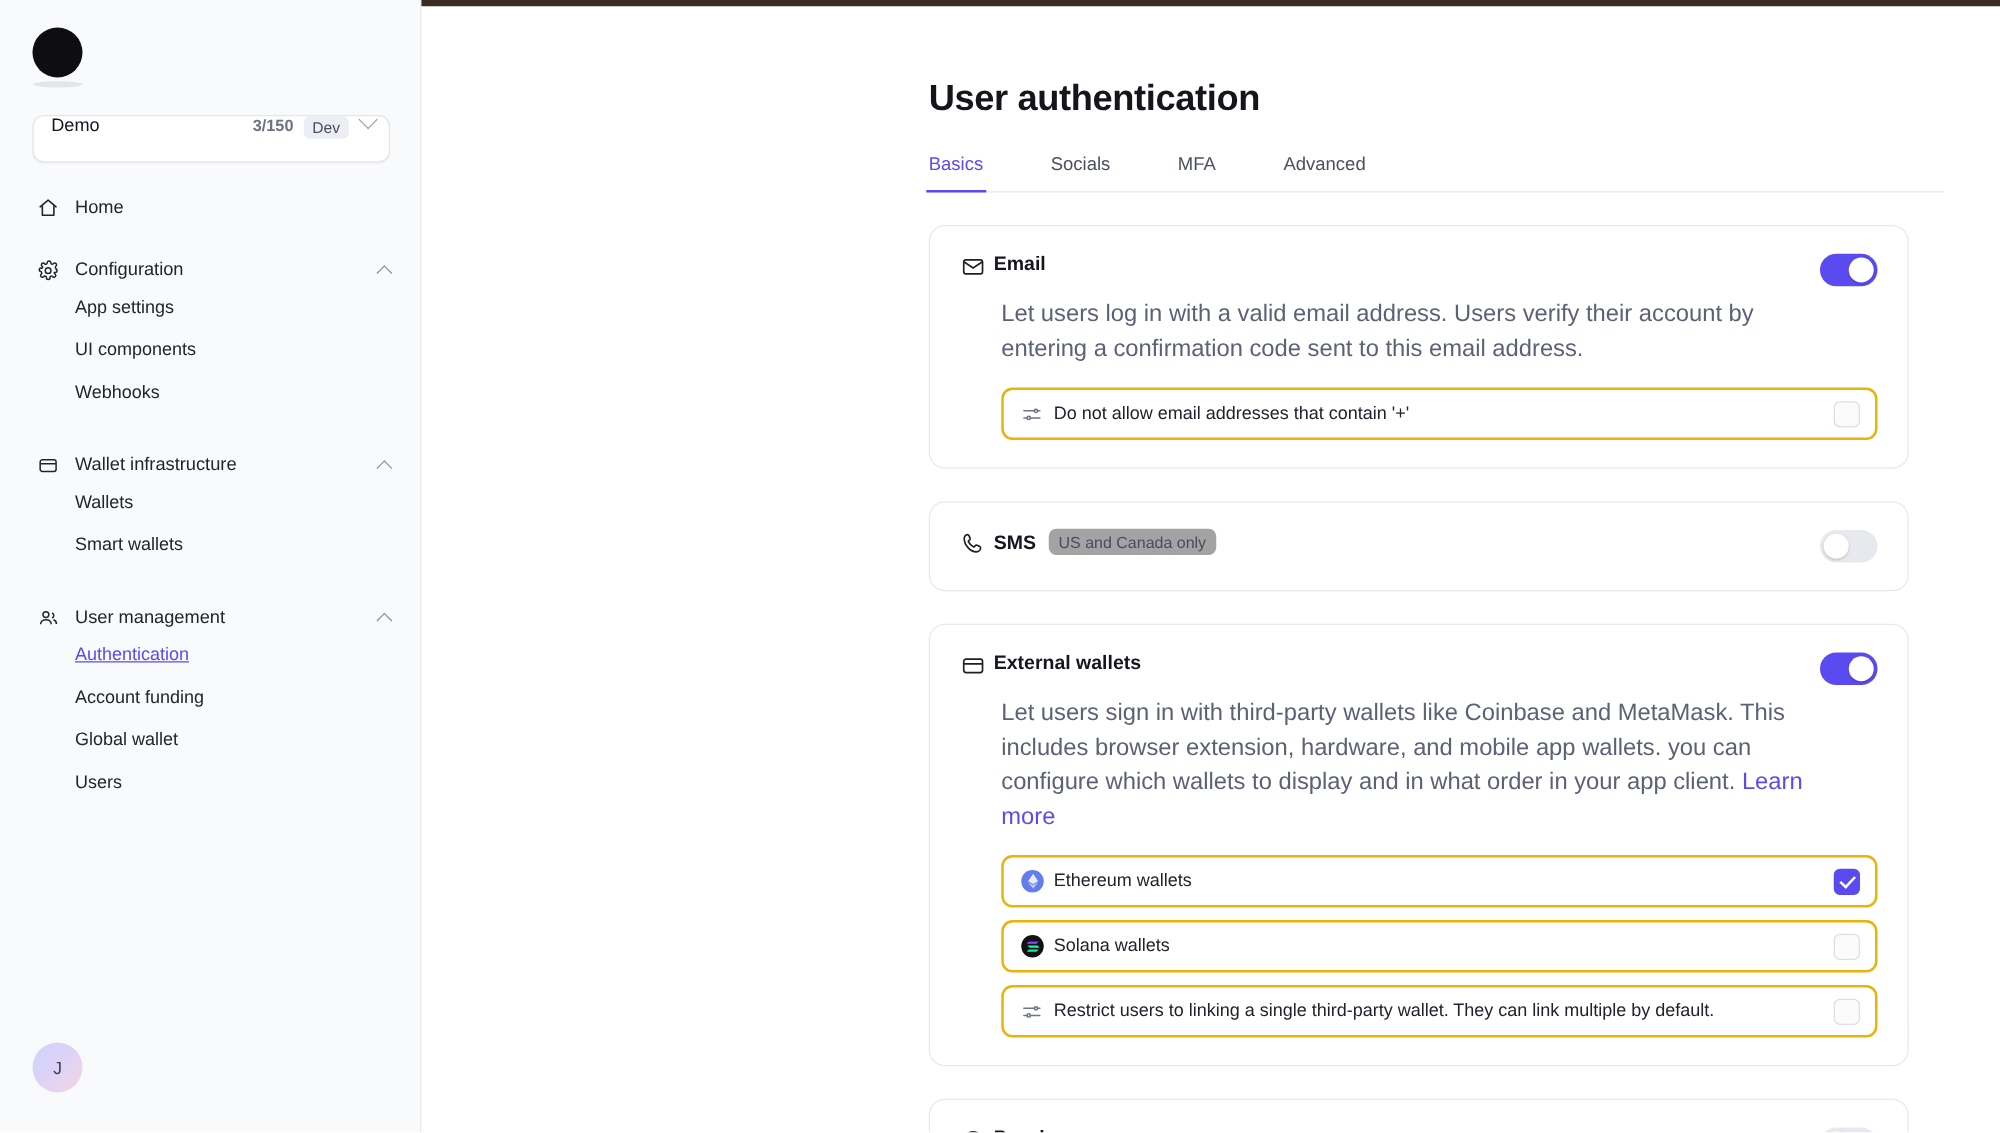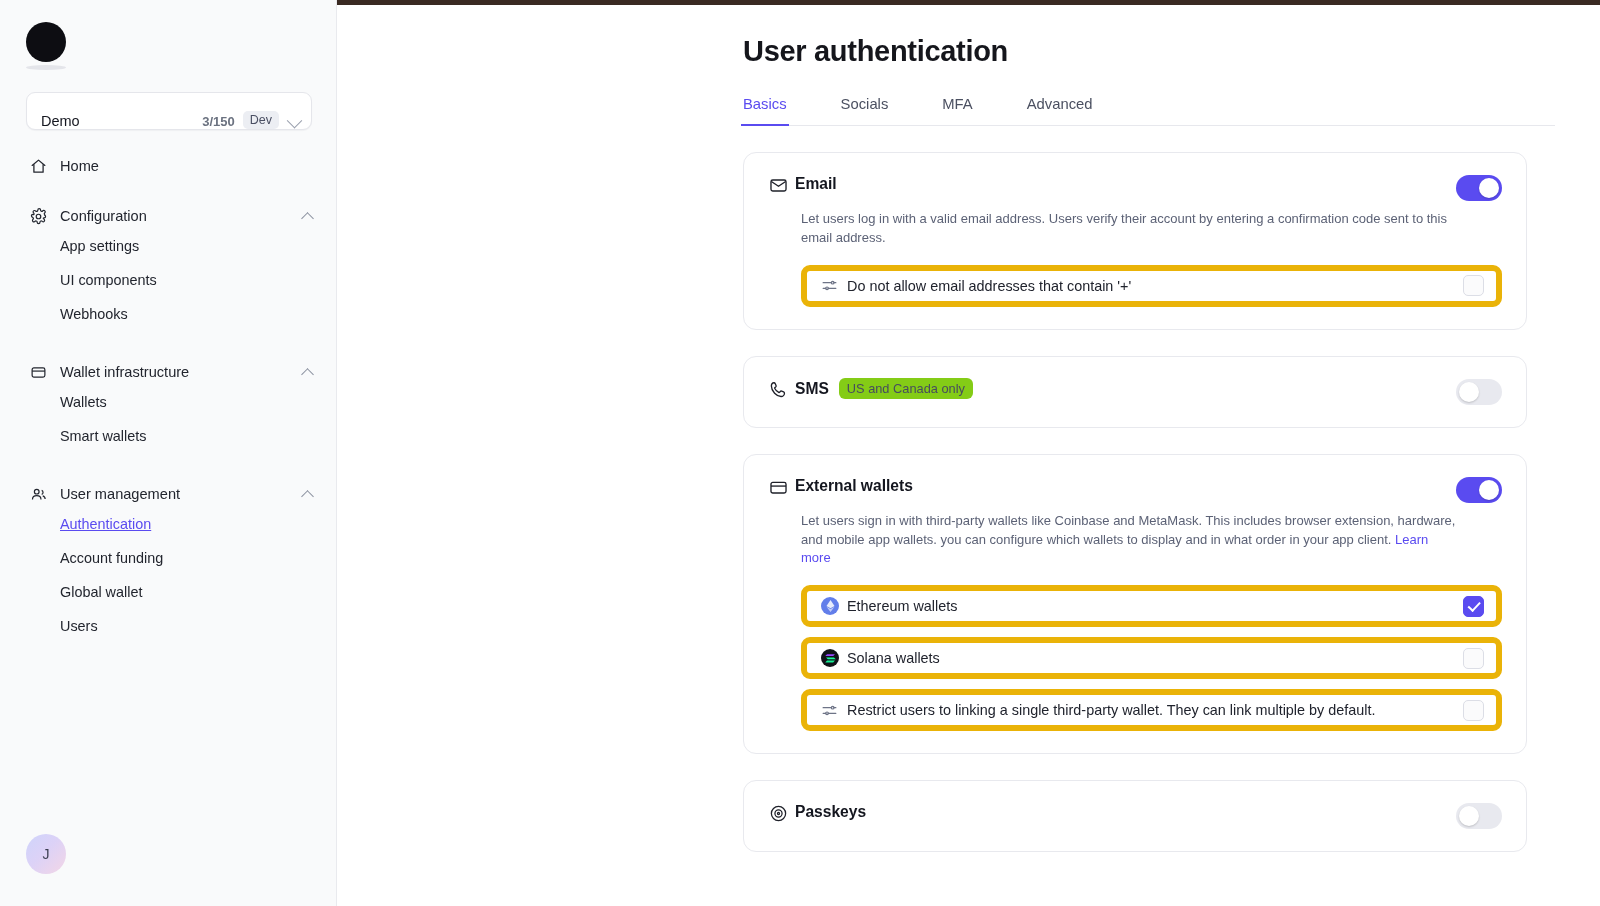--- a/index.html
+++ b/index.html
@@ -28,21 +28,21 @@
     width: 40px; height: 5px; border-radius: 50%;
     background: #e4e5ea; margin-top: 3px;
   }
 
   .app-switcher {
     margin: 22px 24px 0 26px;
     height: 38px;
     background: #ffffff;
     border: 1px solid #e5e6eb;
     border-radius: 9px;
-    display: flex; align-items: flex-end;
+    display: flex; align-items: flex-start;
     padding: 0 11px 0 14px;
     box-shadow: 0 1px 1px rgba(16,24,40,0.04);
     cursor: pointer;
   }
   .app-switcher .name { font-size: 14.5px; color: #14161f; font-weight: 400; }
   .app-switcher .spacer { flex: 1; }
   .app-switcher .quota { font-size: 13px; color: #6b7280; font-weight: 600; margin-right: 8px; }
   .app-switcher .env {
     font-size: 12.5px; color: #4a4f63; background: #eceef3;
     border-radius: 5px; padding: 2px 7px; font-weight: 500;
@@ -79,21 +79,21 @@
     width: 40px; height: 40px; border-radius: 50%;
     background: linear-gradient(135deg,#cfd4fb 0%,#dcd2f7 45%,#f3d6e6 100%);
     display: flex; align-items: center; justify-content: center;
     font-size: 14px; color: #3b3f52; cursor: pointer;
   }
 
   
   .main { flex: 1; height: 906px; overflow: hidden; position: relative; }
   .topbar { height: 5px; background: #3a2a22; width: 100%; }
   .content { padding: 30px 0 0 406px; }
-  h1 { font-size: 29px; color: #15161c; font-weight: 700; letter-spacing: -0.3px; }
+  h1 { font-size: 29px; color: #15161c; font-weight: 700; letter-spacing: -0.3px; margin-top: 28px; }
 
   .tabs {
     margin-top: 28px; width: 812px;
     border-bottom: 1px solid #e7e8ed;
     display: flex; gap: 12px;
   }
   .tab {
     font-size: 14.8px; color: #4b5061; padding: 0 0 13px 0;
     margin-right: 42px; cursor: pointer; position: relative;
   }
@@ -105,47 +105,47 @@
 
   .card {
     width: 784px; margin-top: 26px;
     background: #fff; border: 1px solid #e8e9ee; border-radius: 13px;
     padding: 22px 24px 22px 25px;
   }
   .card-head { display: flex; align-items: flex-start; }
   .card-icon { width: 26px; margin-top: 1px; color: #1e2029; }
   .card-title { font-size: 15.6px; color: #14161f; font-weight: 700; }
   .badge {
-    font-size: 12.8px; color: #474c5e; background: #84cc16;
+    font-size: 12.8px; color: #474c5e; background: #a3a3a3;
     border-radius: 6px; padding: 3px 8px; margin-left: 10px; font-weight: 400;
     position: relative; top: -1px;
   }
   .title-row { display: flex; align-items: center; flex: 1; }
   .desc {
-    font-size: 13px; color: #5c6276; line-height: 1.45;
+    font-size: 19px; color: #5c6276; line-height: 1.45;
     margin: 9px 15px 0 32px; max-width: 660px;
   }
   .desc a { color: #5a4bf0; text-decoration: none; }
 
   .toggle {
     width: 46px; height: 26px; border-radius: 13px; flex-shrink: 0;
     position: relative; cursor: pointer; margin-left: auto;
   }
   .toggle.on { background: #5a4bf0; }
   .toggle.off { background: #e8e9ef; }
   .knob {
     position: absolute; top: 3px; width: 20px; height: 20px;
     border-radius: 50%; background: #fff; box-shadow: 0 1px 2px rgba(0,0,0,.18);
   }
   .toggle.on .knob { right: 3px; }
   .toggle.off .knob { left: 3px; }
 
   .sub-option {
     margin: 17px 0 0 32px;
-    border: 6px solid #eab308; border-radius: 9px;
+    border: 2px solid #eab308; border-radius: 9px;
     height: 42px; display: flex; align-items: center;
     padding: 0 12px 0 14px;
   }
   .sub-option + .sub-option { margin-top: 10px; }
   .sub-option .s-ico { width: 26px; display: flex; align-items: center; color: #6e7487; }
   .sub-option .s-lbl { font-size: 14.4px; color: #20232d; }
   .cbox {
     margin-left: auto; width: 21px; height: 21px; border-radius: 5px;
     border: 1px solid #dcdee6; background: #fbfbfc; cursor: pointer;
   }

